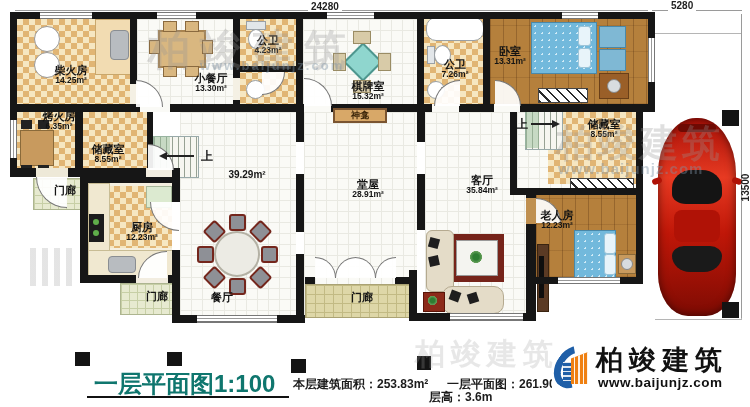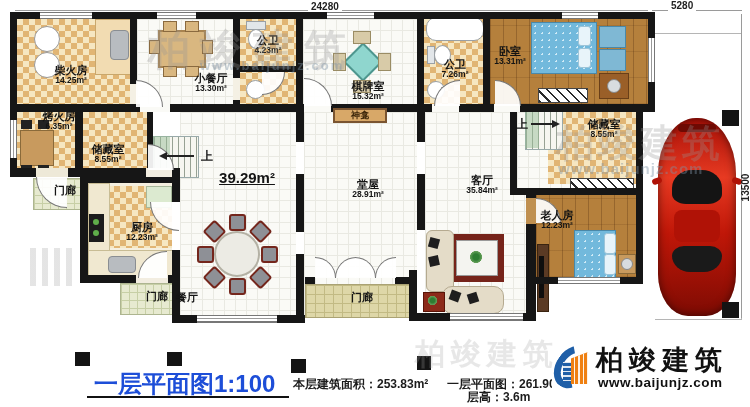--- a/index.html
+++ b/index.html
@@ -233,26 +233,26 @@
 
   <div class="rl" style="left:36px;top:64px;width:70px;"><span>柴火房</span><span class="ar">14.25m²</span></div>
   <div class="rl" style="left:176px;top:72px;width:70px;"><span>小餐厅</span><span class="ar">13.30m²</span></div>
   <div class="rl" style="left:238px;top:34px;width:60px;"><span>公卫</span><span class="ar">4.23m²</span></div>
   <div class="rl" style="left:333px;top:80px;width:70px;"><span>棋牌室</span><span class="ar">15.32m²</span></div>
   <div class="rl" style="left:425px;top:58px;width:60px;"><span>公卫</span><span class="ar">7.26m²</span></div>
   <div class="rl" style="left:475px;top:45px;width:70px;"><span>卧室</span><span class="ar">13.31m²</span></div>
   <div class="rl" style="left:24px;top:110px;width:70px;"><span>烤火房</span><span class="ar">6.35m²</span></div>
   <div class="rl" style="left:73px;top:143px;width:70px;"><span>储藏室</span><span class="ar">8.55m²</span></div>
   <div class="rl" style="left:569px;top:118px;width:70px;"><span>储藏室</span><span class="ar">8.55m²</span></div>
-  <div class="one" style="left:212px;top:169px;width:70px;font-size:15px;text-decoration:underline;"><span>39.29m²</span></div>
+  <div class="one" style="left:212px;top:169px;width:70px;font-size:10px;"><span>39.29m²</span></div>
   <div class="rl" style="left:333px;top:178px;width:70px;"><span>堂屋</span><span class="ar">28.91m²</span></div>
   <div class="rl" style="left:447px;top:174px;width:70px;"><span>客厅</span><span class="ar">35.84m²</span></div>
   <div class="rl" style="left:522px;top:209px;width:70px;"><span>老人房</span><span class="ar">12.23m²</span></div>
   <div class="rl" style="left:107px;top:221px;width:70px;"><span>厨房</span><span class="ar">12.23m²</span></div>
-  <div class="one" style="left:152px;top:290px;width:70px;"><span>餐厅</span></div>
+  <div class="one" style="left:167px;top:290px;width:70px;padding-left:20px;"><span>餐厅</span></div>
   <div class="one" style="left:30px;top:183px;width:70px;"><span>门廊</span></div>
   <div class="one" style="left:122px;top:289px;width:70px;"><span>门廊</span></div>
   <div class="one" style="left:327px;top:290px;width:70px;"><span>门廊</span></div>
   <div class="one" style="left:198px;top:148px;width:18px;font-size:12px;"><span>上</span></div>
   <div class="one" style="left:513px;top:116px;width:18px;font-size:12px;"><span>上</span></div>
 
   <div class="dimline" style="left:15px;top:10px;width:633px;height:1px;"></div>
   <div class="dimline" style="left:652px;top:10px;width:90px;height:1px;"></div>
   <div class="dimline" style="left:741px;top:14px;width:1px;height:304px;"></div>
   <div class="dim" style="left:308px;top:1px;"><span>24280</span></div>
@@ -264,26 +264,26 @@
   <div class="wm" style="left:556px;top:118px;font-size:38px;letter-spacing:4px;"><span>柏竣建筑</span></div>
   <div class="wmu" style="left:558px;top:160px;font-size:15px;letter-spacing:1px;"><span>www.baijunjz.com</span></div>
   <div class="wm" style="left:415px;top:334px;font-size:30px;letter-spacing:6px;color:rgba(160,160,160,.25);"><span>柏竣建筑</span></div>
   <div class="wm" style="left:30px;top:248px;width:46px;height:38px;background:repeating-linear-gradient(90deg,rgba(160,160,160,.28) 0 6px,transparent 6px 12px);"></div>
 
   <div class="colsq" style="left:75px;top:352px;width:15px;height:14px;"></div>
   <div class="colsq" style="left:167px;top:352px;width:15px;height:14px;"></div>
   <div class="colsq" style="left:291px;top:359px;width:15px;height:14px;"></div>
   <div class="colsq" style="left:417px;top:356px;width:14px;height:14px;"></div>
 
-  <div style="position:absolute;left:94px;top:368px;font-size:24px;font-weight:bold;color:#1d4ed8;z-index:58;white-space:nowrap;"><span>一层平面图</span><span>1:100</span></div>
+  <div style="position:absolute;left:94px;top:368px;font-size:24px;font-weight:bold;color:#0f766e;z-index:58;white-space:nowrap;"><span>一层平面图</span><span>1:100</span></div>
   <div style="position:absolute;left:87px;top:396px;width:202px;height:2px;background:#111;z-index:58;"></div>
 
   <div class="statline" style="left:293px;top:376px;"><span>本层建筑面积：</span><span>253.83m²</span></div>
   <div class="statline" style="left:447px;top:376px;"><span>一层平面图：</span><span>261.90</span></div>
-  <div class="statline" style="left:467px;top:389px;"><span>层高：</span><span>3.6m</span></div>
+  <div class="statline" style="left:429px;top:389px;"><span>层高：</span><span>3.6m</span></div>
 
   <div style="position:absolute;left:552px;top:334px;width:196px;height:66px;z-index:59;background:#fff;">
     <div style="position:absolute;left:4px;top:8px;width:38px;height:50px;">
       <div style="position:absolute;left:0;top:2px;width:34px;height:46px;border:7px solid transparent;border-left:7px solid #1f5fa8;border-bottom:7px solid #1f5fa8;border-radius:50%;transform:rotate(35deg);box-sizing:border-box;"></div>
       <div style="position:absolute;left:15px;top:10px;width:17px;height:32px;background:#ef8012;background-image:repeating-linear-gradient(90deg,transparent 0 3px,rgba(255,255,255,.9) 3px 4.5px);clip-path:polygon(0 20%,100% 0,100% 100%,0 100%);"></div>
       <div style="position:absolute;left:7px;top:20px;width:8px;height:22px;background:#1f5fa8;background-image:repeating-linear-gradient(0deg,transparent 0 3px,rgba(255,255,255,.85) 3px 4.5px);"></div>
     </div>
     <div style="position:absolute;left:44px;top:8px;font-size:27px;font-weight:bold;letter-spacing:6px;color:#111;white-space:nowrap;"><span>柏竣建筑</span></div>
     <div style="position:absolute;left:46px;top:41px;font-size:13.5px;font-weight:bold;letter-spacing:0.5px;color:#111;white-space:nowrap;"><span>www.baijunjz.com</span></div>
   </div>

